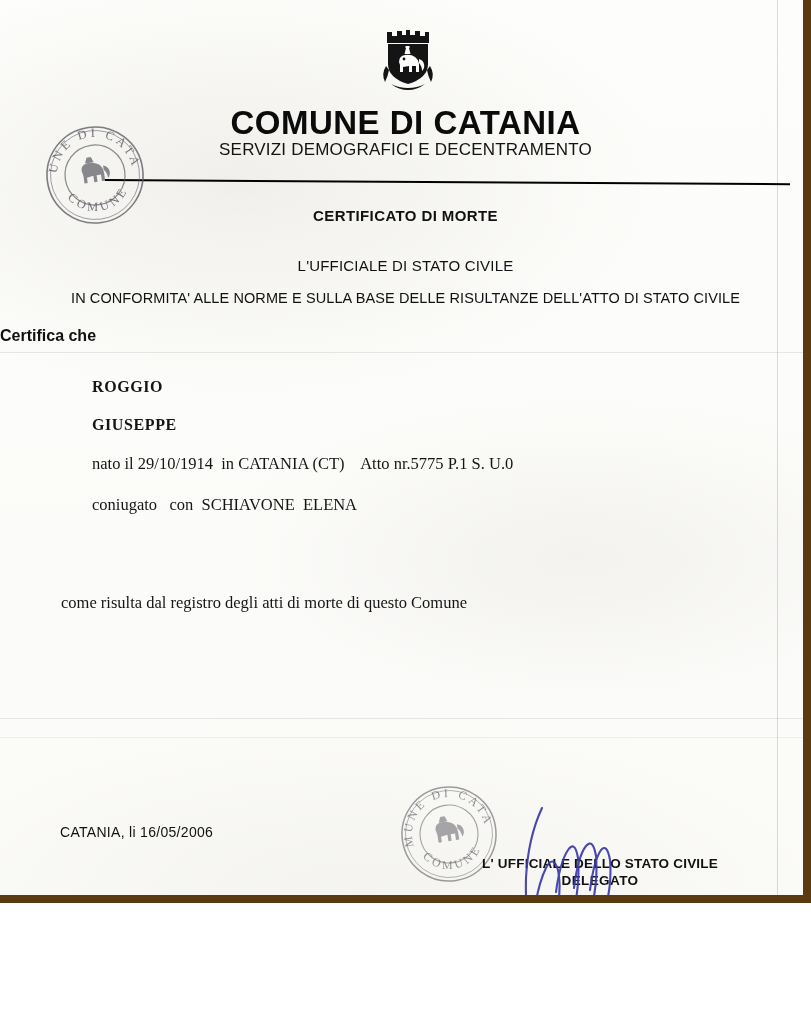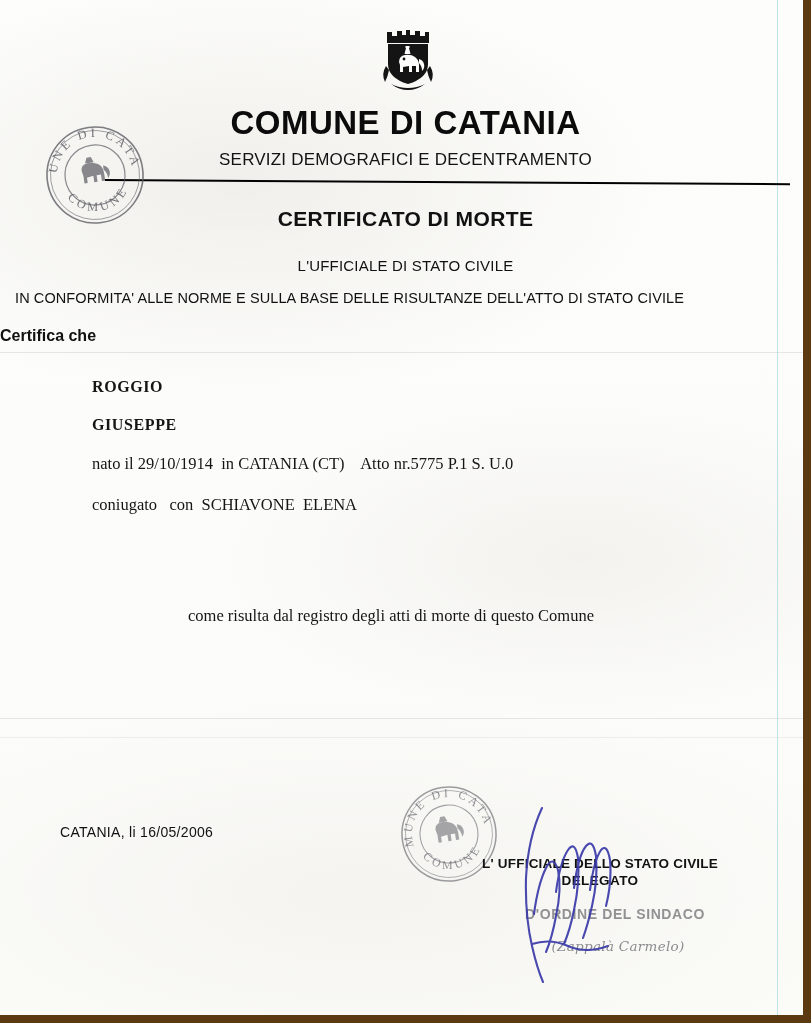--- a/index.html
+++ b/index.html
@@ -4,21 +4,21 @@
 <title>Certificato di Morte</title>
 <style>
   html, body {
     margin: 0;
     padding: 0;
     background: #ffffff;
   }
   #page {
     position: relative;
     width: 811px;
-    height: 1023px;
+    height: 903px;
     overflow: hidden;
     background: #fdfdfb;
     font-family: "Liberation Sans", sans-serif;
     color: #111111;
     text-decoration: underline;
   }
   
   #paper {
     position: absolute;
     left: 0; top: 0;
@@ -76,21 +76,21 @@
     top: 104px;
     left: 0; right: 0;
     text-align: center;
     font-size: 33px;
     font-weight: bold;
     letter-spacing: 0.5px;
     color: #0b0b0b;
   }
   #org-subtitle {
     position: absolute;
-    top: 150px;
+    top: 140px;
     left: 0; right: 0;
     text-align: center;
     font-size: 17px;
     letter-spacing: 0.2px;
     color: #131313;
   }
   #rule {
     position: absolute;
     left: 105px;
     top: 179px;
@@ -100,37 +100,37 @@
     transform: rotate(0.35deg);
     transform-origin: left center;
   }
 
   
   #cert-title {
     position: absolute;
     top: 207px;
     left: 0; right: 0;
     text-align: center;
-    font-size: 21px;
+    font-size: 15px;
     font-weight: bold;
     letter-spacing: 0.4px;
   }
   #official-line {
     position: absolute;
     top: 257px;
     left: 0; right: 0;
     text-align: center;
     font-size: 15px;
     letter-spacing: 0.2px;
   }
   #conformity-line {
     position: absolute;
     top: 290px;
-    left: 15px; right: 0;
-    text-align: left;
+    left: 0; right: 0;
+    text-align: center;
     font-size: 14.5px;
     letter-spacing: 0.1px;
   }
   #certifies-line {
     position: absolute;
     top: 327px;
     left: 0; right: 0;
     font-size: 16px;
     font-weight: bold;
   }
@@ -152,25 +152,24 @@
     margin-bottom: 20px;
   }
   .data-line {
     font-size: 16.5px;
     margin-bottom: 21px;
     white-space: pre;
   }
   #registry-block {
     position: absolute;
     left: 61px;
-    top: 606px;
+    top: 593px;
     width: 660px;
     font-family: "Liberation Serif", serif;
     color: #151515;
-    text-align: center;
   }
   #registry-block .data-line { margin-bottom: 22px; }
 
   
   #place-date {
     position: absolute;
     left: 60px;
     top: 824px;
     font-size: 14px;
     letter-spacing: 0.3px;

